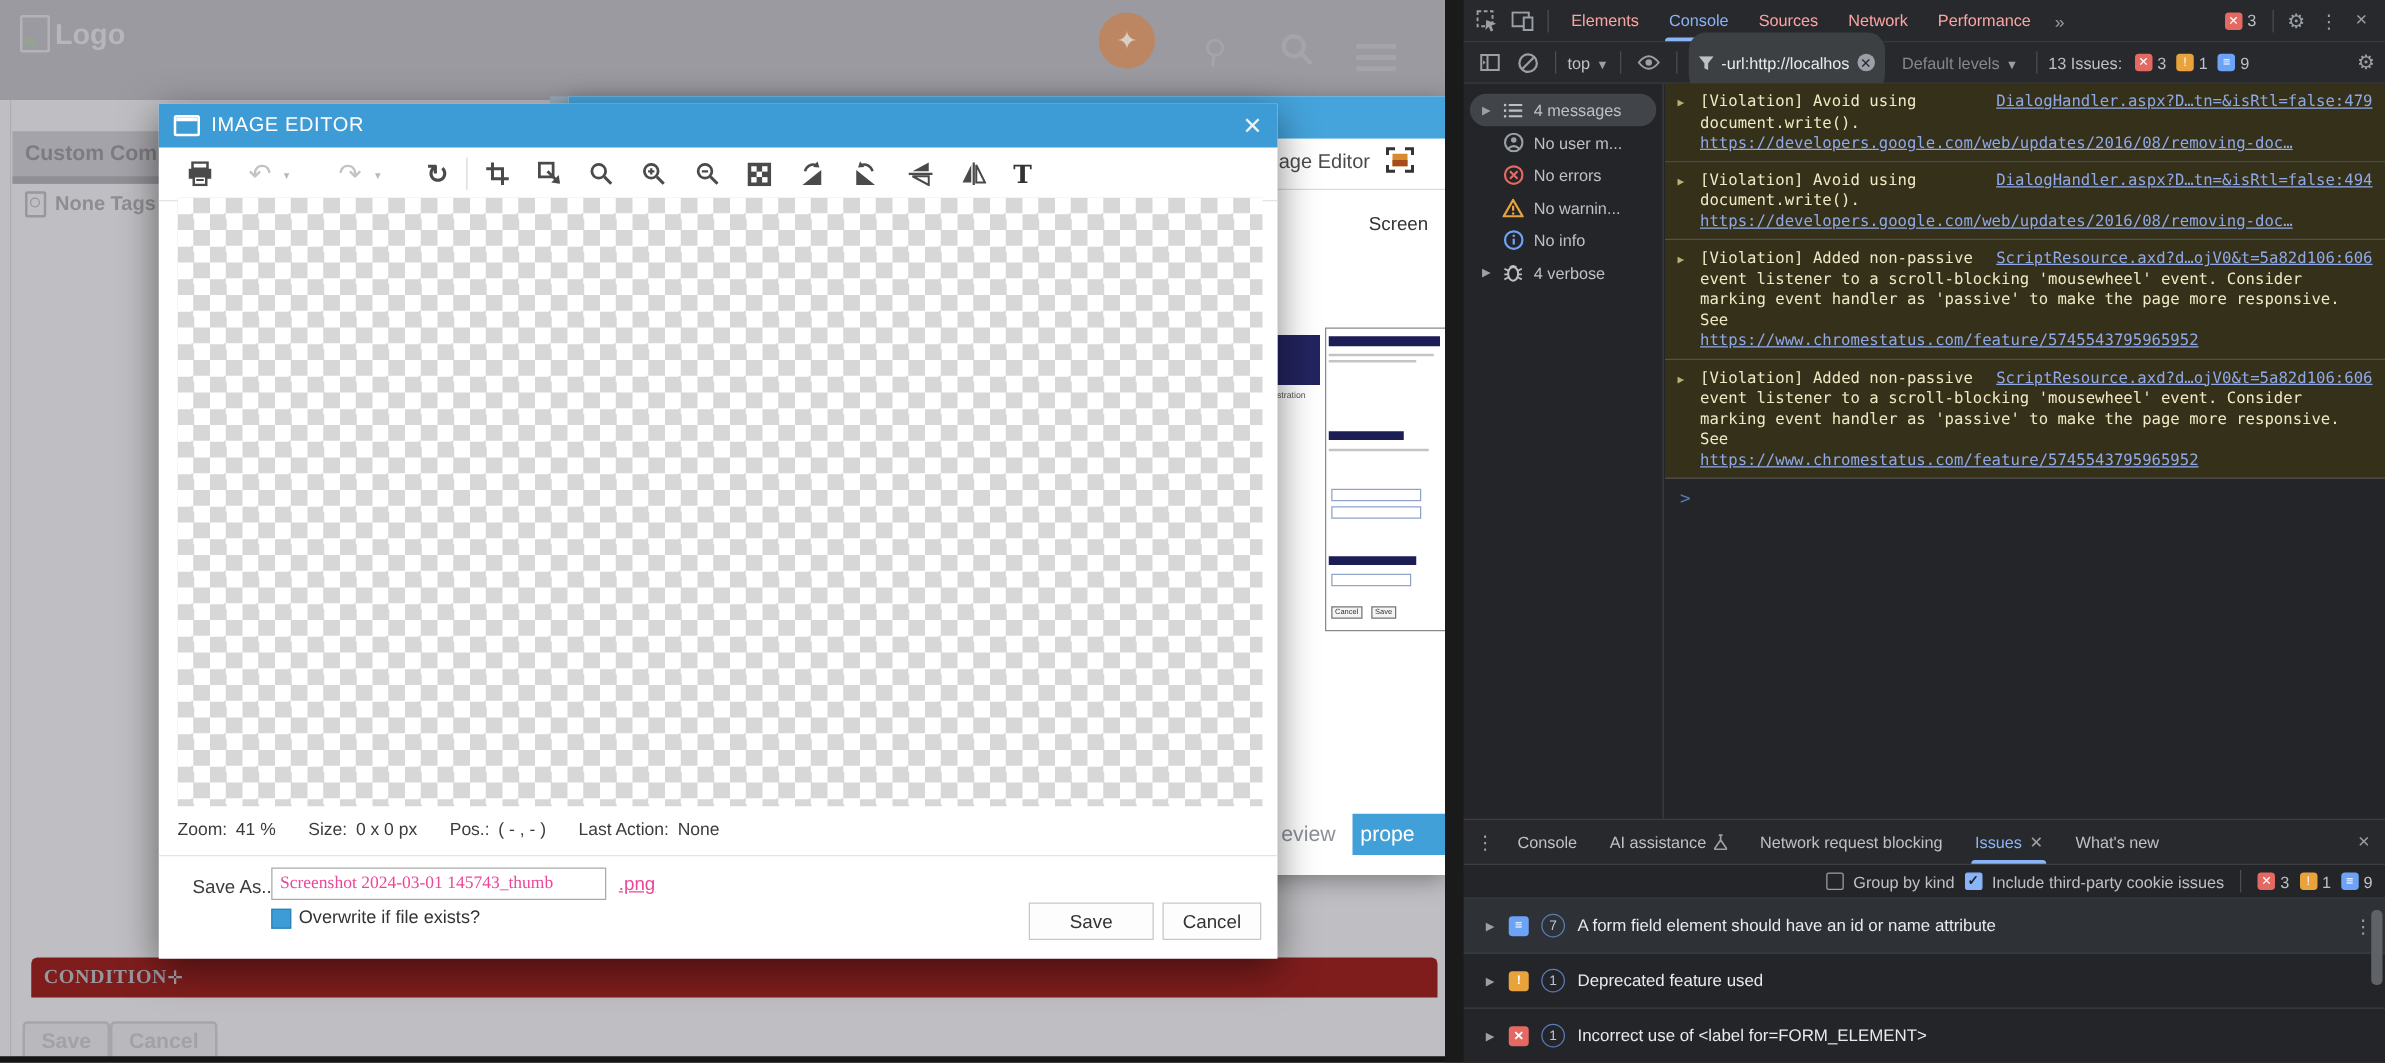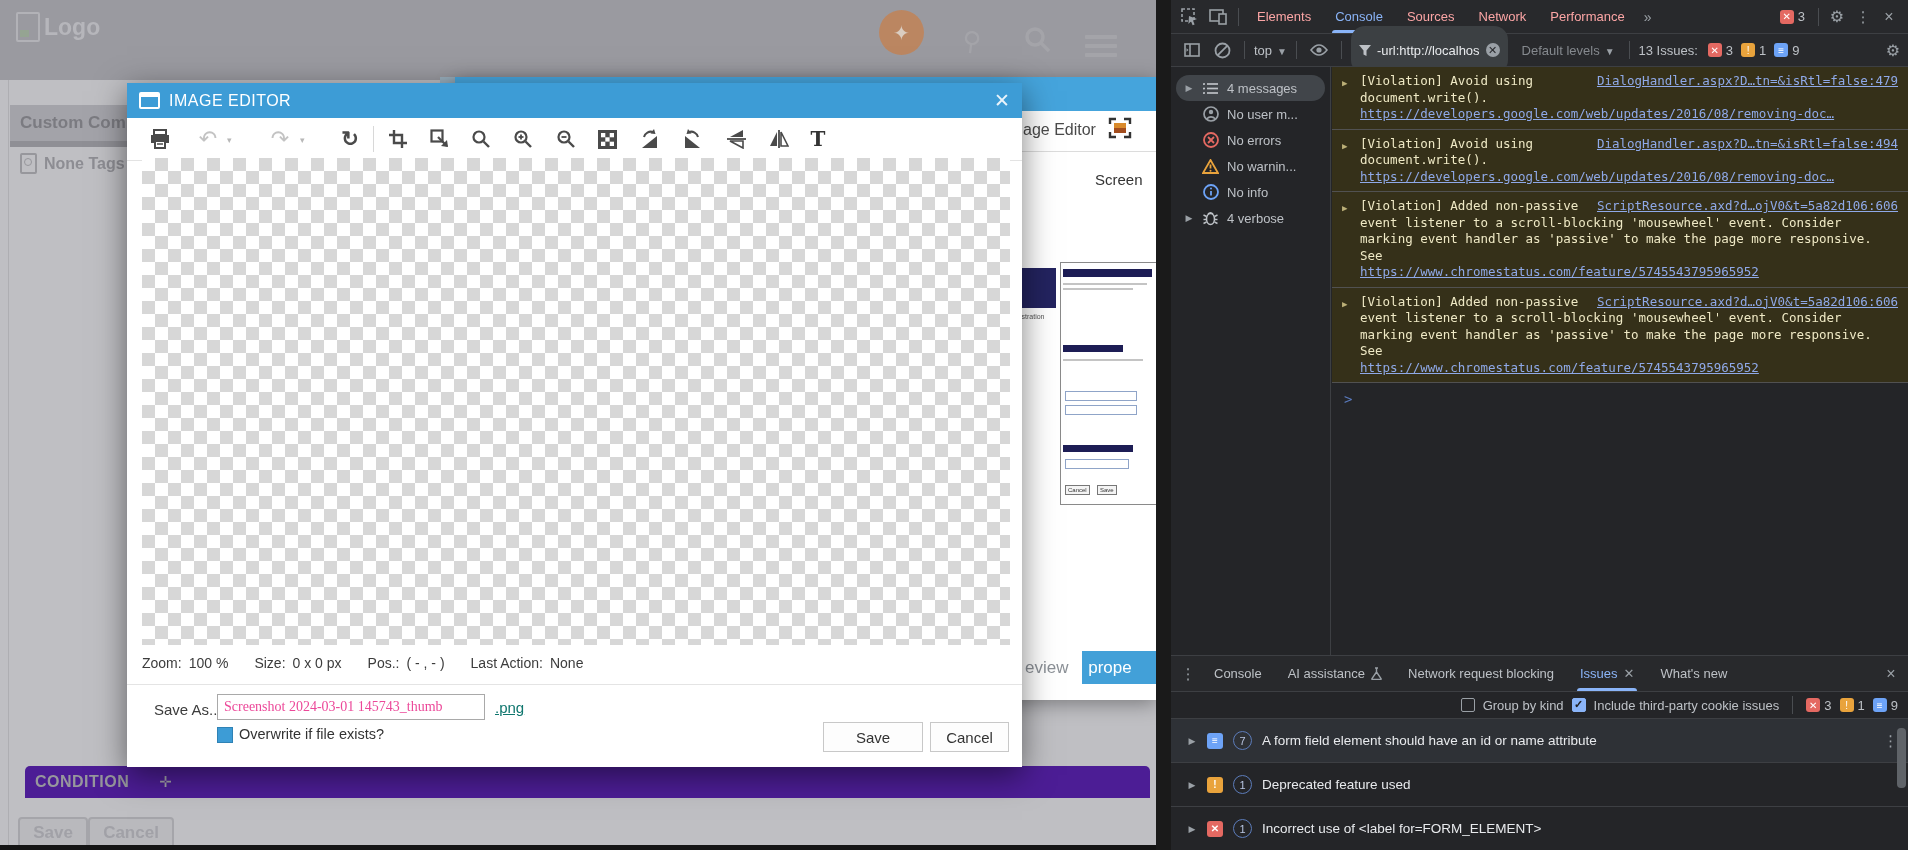--- a/index.html
+++ b/index.html
@@ -22,22 +22,22 @@
   #menu-ic{left:1085px;top:30px;width:32px;}
   #menu-ic i{display:block;height:4px;background:#a4a4a9;margin:5px 0;border-radius:1px;}
   .vline{left:8px;top:80px;width:1px;height:765px;background:#aeaeb2;}
   #comp-tab{left:10px;top:105px;width:240px;height:42px;background:#a3a3a9;border-bottom:6px solid #8f8f95;
             display:flex;align-items:center;padding-left:10px;box-sizing:border-box;
             font-size:17px;font-weight:bold;color:#7b7b81;}
   #view-tags{left:20px;top:153px;display:flex;align-items:center;gap:7px;color:#8d8d93;
              font-size:16px;font-weight:bold;}
   .doc-ico{width:13px;height:17px;border:2px solid #97979c;border-radius:2px;position:relative;}
   .doc-ico:after{content:"";position:absolute;left:2px;top:3px;width:6px;height:6px;border:1.5px solid #97979c;border-radius:50%;}
-  #condition-bar{left:25px;top:766px;width:1125px;height:32px;background:#4c1d95;border-radius:5px 5px 0 0;
-                 display:flex;align-items:center;gap:30px;padding-left:10px;box-sizing:border-box;}
+  #condition-bar{left:25px;top:766px;width:1125px;height:32px;background:#7f1d1d;border-radius:5px 5px 0 0;
+                 display:flex;align-items:center;gap:0;padding-left:10px;box-sizing:border-box;font-family:Liberation Serif, serif;}
   #condition-bar .lbl{font-size:16px;font-weight:bold;color:#97979d;letter-spacing:.5px;}
   .plus-ic{color:#a4a4aa;font-size:15px;}
   .ghost-btn{height:28px;border:2px solid #a5a5aa;border-radius:4px;background:#b9b9bd;
              color:#a1a1a7;font-size:17px;font-weight:bold;display:flex;align-items:center;justify-content:center;}
   #pg-save{left:18px;top:817px;width:66px;}
   #pg-cancel{left:88px;top:817px;width:82px;}
   #bottom-strip{left:0;top:845px;width:1156px;height:5px;background:#151515;}
 
   
   #map-editor-bar{left:440px;top:45px;width:716px;height:32px;background:#9db3c2;
@@ -82,21 +82,21 @@
   .tb-div{position:absolute;top:8px;width:1px;height:26px;background:#d8d8d8;}
   #dlg-canvas{left:15px;top:75px;width:868px;height:487px;
     background:conic-gradient(#d7d7d7 25%,#ffffff 0 50%,#d7d7d7 0 75%,#ffffff 0);
     background-size:26px 26px;}
   #dlg-status{left:15px;top:572px;font-size:14px;color:#3c3c3c;display:flex;gap:26px;}
   #dlg-status b{font-weight:normal;color:#3c3c3c;margin-right:7px;}
   #dlg-sep{left:0px;top:601px;width:895px;height:1px;background:#e4e4e4;}
   #saveas-label{left:27px;top:618px;font-size:15px;color:#3c3c3c;}
   #saveas-input{left:90px;top:611px;width:268px;height:26px;border:1px solid #a9a9a9;font-size:14px;
                 padding:0 6px;box-sizing:border-box;color:#ec4899;font-family:Liberation Serif, serif;}
-  #saveas-ext{left:368px;top:616px;font-size:15px;color:#0f766e;text-decoration:underline;}
+  #saveas-ext{left:368px;top:616px;font-size:15px;color:#ec4899;text-decoration:underline;}
   .blue-cb{left:90px;top:644px;width:14px;height:14px;background:#3d9cd6;border:1px solid #2f82b5;}
   #overwrite-label{left:112px;top:643px;font-size:14.5px;color:#333;}
   .dlg-btn{height:28px;background:#fdfdfd;border:1px solid #c8c8c8;color:#333;font-size:15px;
            display:flex;align-items:center;justify-content:center;}
   #dlg-save{left:696px;top:639px;width:98px;}
   #dlg-cancel{left:803px;top:639px;width:77px;}
 
   
   #devtools{left:1171px;top:0;width:737px;height:850px;background:#242528;color:#bdc1c6;font-size:13px;}
   .dt-bar{display:flex;align-items:center;box-sizing:border-box;background:#28292c;border-bottom:1px solid #3d3f43;}
@@ -332,21 +332,21 @@
           <svg width="20" height="20" viewBox="0 0 20 20">
               <line x1="10" y1="1" x2="10" y2="19" stroke="currentColor" stroke-width="1.8"></line>
               <path d="M8 3 L8 17 L1 17 Z" fill="currentColor"></path>
               <path d="M12 3 L12 17 L19 17 Z" fill="none" stroke="currentColor" stroke-width="1.6"></path>
             </svg>
         </span>
         <span class="tbi" style="left:678px;font-family:'DejaVu Serif',serif;font-size:20px;font-weight:bold;color:#333;">T</span>
       </div>
       <div id="dlg-canvas" class="abs"></div>
       <div id="dlg-status" class="abs">
-        <span><b>Zoom:</b><span>100 %</span></span>
+        <span><b>Zoom:</b><span>41 %</span></span>
         <span><b>Size:</b><span>0 x 0 px</span></span>
         <span><b>Pos.:</b><span>( - , - )</span></span>
         <span><b>Last Action:</b><span>None</span></span>
       </div>
       <div id="dlg-sep" class="abs"></div>
       <div id="saveas-label" class="abs">Save As...</div>
       <input id="saveas-input" class="abs" value="Screenshot 2024-03-01 145743_thumb" style="">
       <div id="saveas-ext" class="abs">.png</div>
       <div class="blue-cb abs"></div>
       <div id="overwrite-label" class="abs">Overwrite if file exists?</div>

